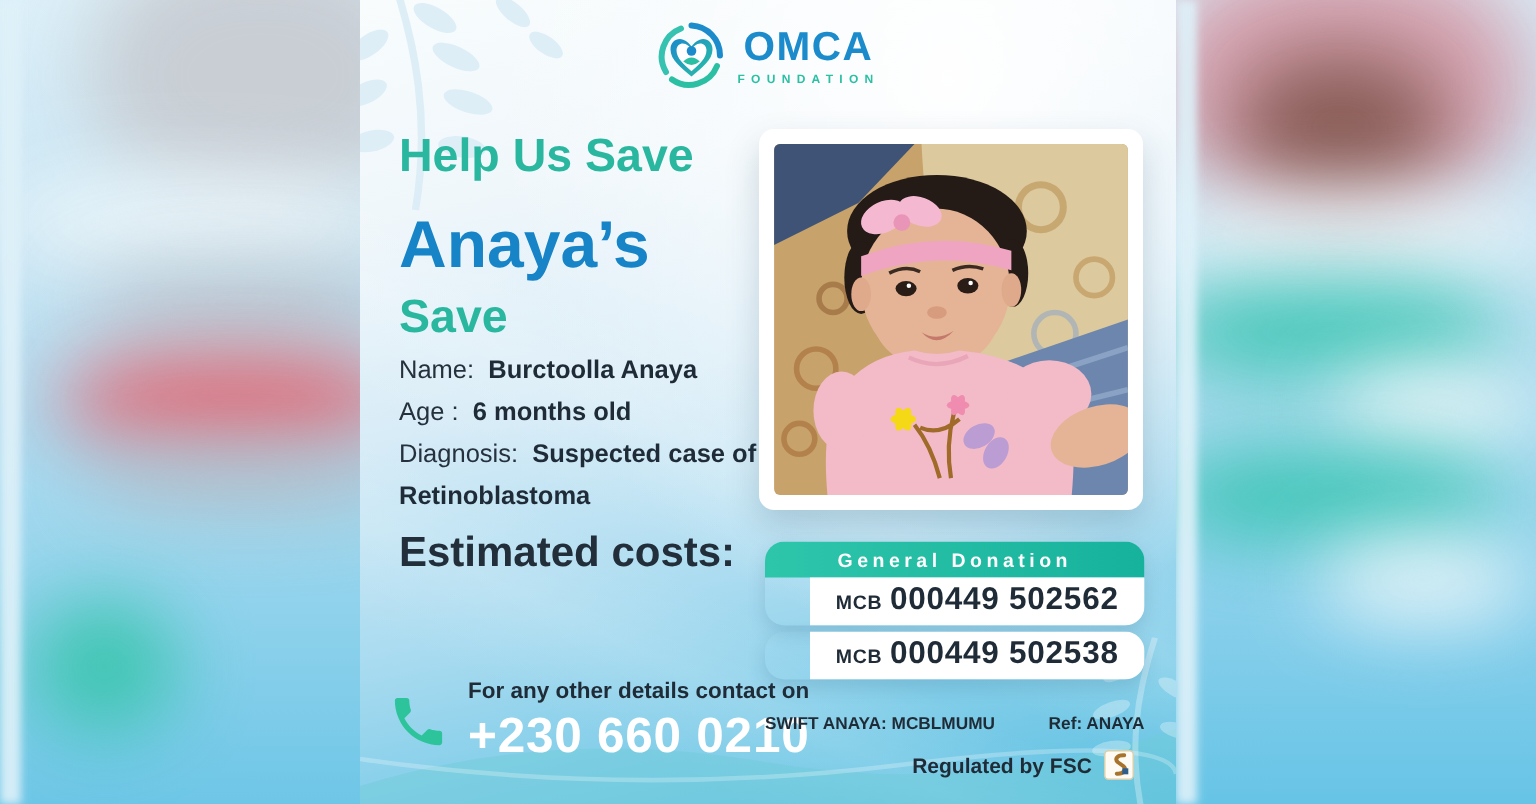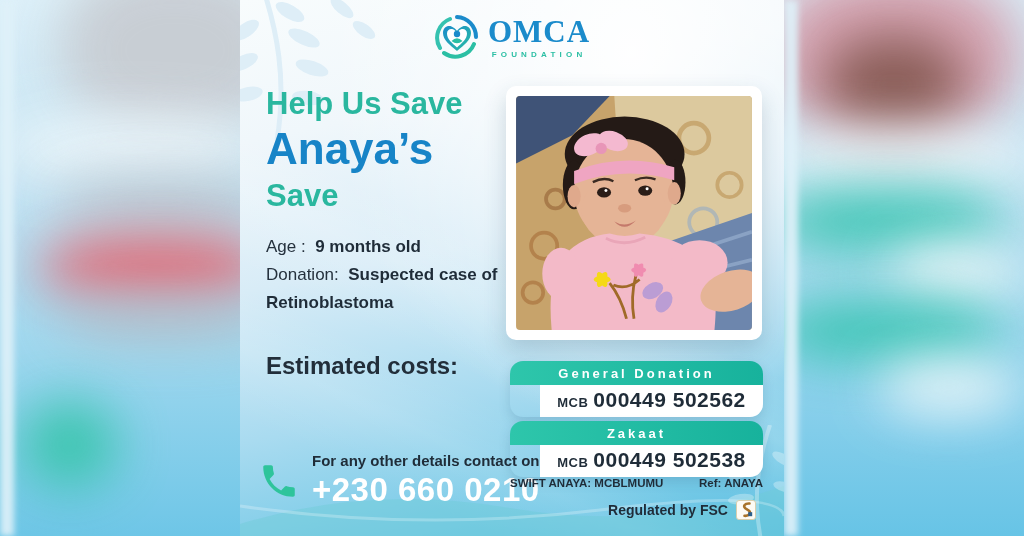--- a/index.html
+++ b/index.html
@@ -38,36 +38,36 @@
   .streaks { position:absolute; inset:0; pointer-events:none;
     background:
       linear-gradient(205deg, rgba(255,255,255,0) 48%, rgba(255,255,255,.16) 56%, rgba(255,255,255,0) 66%),
       linear-gradient(205deg, rgba(255,255,255,0) 68%, rgba(255,255,255,.12) 76%, rgba(255,255,255,0) 85%);
   }
   .deco { position:absolute; pointer-events:none; }
 
   
   .logo { position:absolute; left:0; right:0; top:14px; display:flex; justify-content:center; align-items:center; gap:8px; }
   .logo-text { display:flex; flex-direction:column; align-items:center; }
-  .logo-name { font-size:31px; font-weight:bold; color:#1b8bcb; letter-spacing:1px; line-height:1;font-family:Liberation Serif, serif; }
+  .logo-name { font-size:27px; font-weight:bold; color:#1b8bcb; letter-spacing:1px; line-height:1; }
   .logo-sub  { font-size:8px; font-weight:bold; color:#2bbfa4; letter-spacing:4.2px; margin-top:3px; }
 
   
   .heading { position:absolute; left:26px; top:88px; line-height:1; }
   .h-line1 { font-size:31px; font-weight:bold; color:#2ab79f; }
-  .h-line2 { font-size:44px; font-weight:bold; color:#1784c7; margin-top:8px; }
+  .h-line2 { font-size:44px; font-weight:bold; color:#1784c7; margin-top:23px; }
   .h-line3 { font-size:31px; font-weight:bold; color:#2ab79f; margin-top:9px; }
 
   
   .details { position:absolute; left:26px; top:233px; width:258px; font-size:17px; line-height:28px; color:#1f2c38; font-weight:bold; }
   .d-label { font-weight:normal; color:#25313d; }
 
   
   .costs { position:absolute; left:26px; top:352px; }
-  .c-label { font-size:24px; font-weight:bold; color:#222e3a; }
+  .c-label { font-size:28px; font-weight:bold; color:#222e3a; }
   .c-amount{ font-size:32px; font-weight:bold; color:#e8222b; margin-top:5px; letter-spacing:.5px; }
   .c-quote { font-size:15px; font-weight:bold; font-style:italic; color:#26323e; margin-top:12px; }
 
   
   .contact { position:absolute; left:18px; top:452px; display:flex; align-items:center; gap:12px; }
   .phone-icon { width:42px; height:42px; }
   .ct-line1 { font-size:15px; font-weight:bold; color:#1f2c38; }
   .ct-phone { font-size:33px; font-weight:bold; color:#ffffff; margin-top:2px; letter-spacing:.5px; }
 
   
@@ -177,25 +177,29 @@
     </div>
 
     <div class="heading">
       <div class="h-line1">Help Us Save</div>
       <div class="h-line2">Anaya’s</div>
       <div class="h-line3">Save</div>
     </div>
 
     <div class="details">
       <div>
+        <span class="d-label">Name:</span>&nbsp;
+        <span>Burctoolla Anaya</span>
+      </div>
+      <div>
         <span class="d-label">Age :</span>&nbsp;
-        <span>9 months old</span>
+        <span>6 months old</span>
       </div>
       <div>
-        <span class="d-label">Donation:</span>&nbsp;
+        <span class="d-label">Diagnosis:</span>&nbsp;
         <span>Suspected case of Retinoblastoma</span>
       </div>
     </div>
 
     <div class="costs">
       <div class="c-label">Estimated costs:</div>
     </div>
 
     <div class="contact">
       <svg class="phone-icon" viewBox="0 0 24 24">
@@ -279,21 +283,20 @@
     </figure>
 
     <div class="don-box don-1">
       <div class="don-head">General Donation</div>
       <div class="don-body">
         <span class="don-bank">MCB</span><span class="don-acct">000449 502562</span>
       </div>
     </div>
 
     <div class="don-box don-2">
-      <div class="don-head">Zakaat</div>
       <div class="don-body">
         <span class="don-bank">MCB</span><span class="don-acct">000449 502538</span>
       </div>
     </div>
 
     <div class="swift-row">
       <span>
         <span>SWIFT ANAYA:</span>
         <span>MCBLMUMU</span>
       </span>

